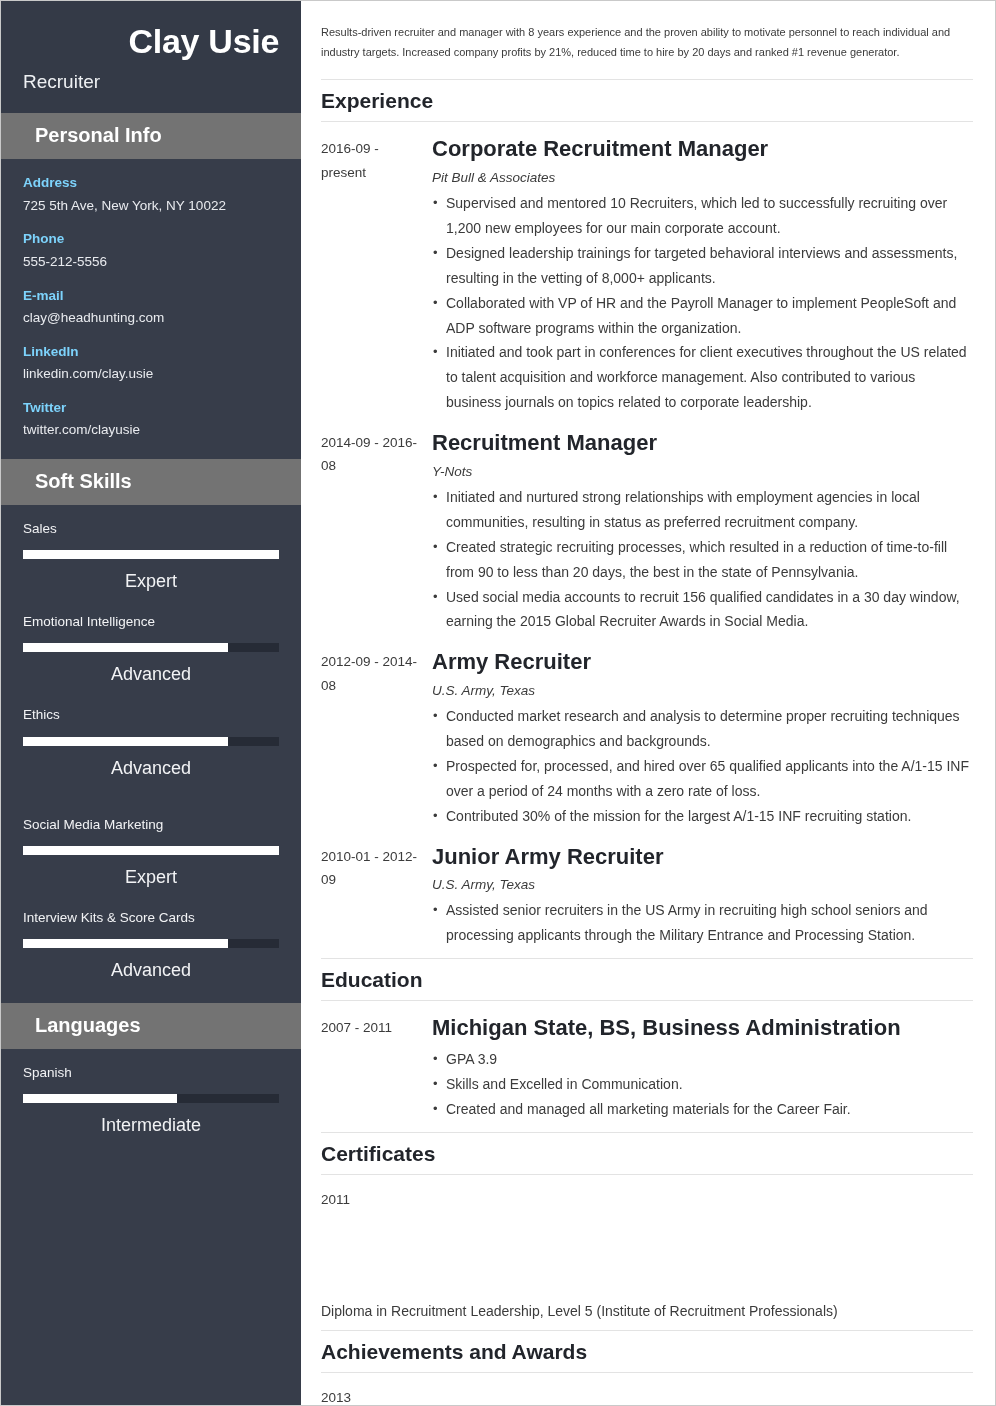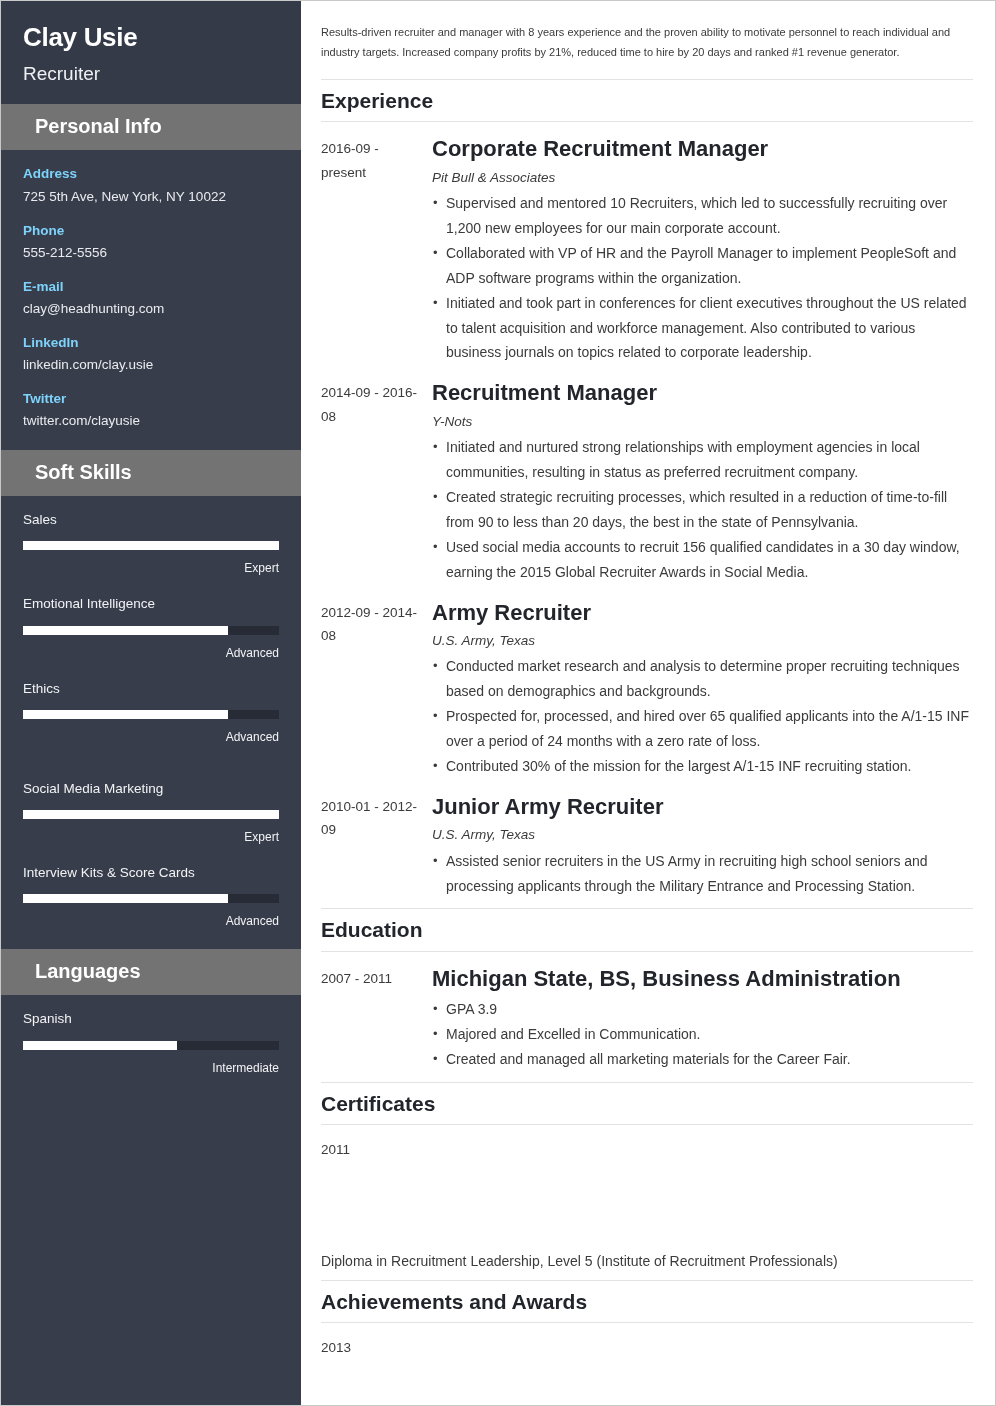--- a/index.html
+++ b/index.html
@@ -28,26 +28,27 @@
     flex: 0 0 300px;
     background: #373d4a;
     color: #ffffff;
     box-sizing: border-box;
   }
   .name-block {
     background: #343a47;
     padding: 22px 22px 20px 22px;
   }
   .cand-name {
-    font-size: 26px;
+    font-size: 34px;
     font-weight: bold;
     letter-spacing: -0.3px;
     line-height: 1.1;
-    margin: 0 0 12px 0;
+    margin: 0 0 12px 16px;
     color: #ffffff;
+    text-align: right;
   }
   .cand-role {
     font-size: 19px;
     font-weight: normal;
     color: #eef0f3;
     line-height: 1.1;
     margin: 0;
   }
   .sec-band {
     background: #737373;
@@ -92,23 +93,23 @@
     width: 100%;
     background: #262b36;
     position: relative;
     overflow: hidden;
   }
   .bar-fill {
     height: 100%;
     background: #ffffff;
   }
   .skill-level {
-    font-size: 12px;
+    font-size: 18px;
     color: #f2f3f5;
-    text-align: right;
+    text-align: center;
     line-height: 1.5;
     margin-top: 9px;
   }
 
   
   .main {
     flex: 1 1 auto;
     padding: 22px 22px 0 20px;
     box-sizing: border-box;
     background: #ffffff;
@@ -312,20 +313,21 @@
     <section class="sec-block">
       <div class="sec-head">Experience</div>
       <div id="experience-entries">
           <div class="entry">
             <div class="entry-date">2016-09 - present</div>
             <div class="entry-body">
               <div class="entry-title">Corporate Recruitment Manager</div>
               <div class="entry-sub">Pit Bull &amp; Associates</div>
               <ul class="bullets">
                 <li>Supervised and mentored 10 Recruiters, which led to successfully recruiting over 1,200 new employees for our main corporate account.</li>
+                <li>Designed leadership trainings for targeted behavioral interviews and assessments, resulting in the vetting of 8,000+ applicants.</li>
                 <li>Collaborated with VP of HR and the Payroll Manager to implement PeopleSoft and ADP software programs within the organization.</li>
                 <li>Initiated and took part in conferences for client executives throughout the US related to talent acquisition and workforce management. Also contributed to various business journals on topics related to corporate leadership.</li>
               </ul>
             </div>
           </div>
           <div class="entry">
             <div class="entry-date">2014-09 - 2016-08</div>
             <div class="entry-body">
               <div class="entry-title">Recruitment Manager</div>
               <div class="entry-sub">Y-Nots</div>
@@ -363,21 +365,21 @@
 
     <section class="sec-block">
       <div class="sec-head">Education</div>
       <div id="education-entries">
           <div class="entry">
             <div class="entry-date">2007 - 2011</div>
             <div class="entry-body">
               <div class="entry-title">Michigan State, BS, Business Administration</div>
               <ul class="bullets">
                 <li>GPA 3.9</li>
-                <li>Majored and Excelled in Communication.</li>
+                <li>Skills and Excelled in Communication.</li>
                 <li>Created and managed all marketing materials for the Career Fair.</li>
               </ul>
             </div>
           </div>
         </div>
     </section>
 
     <section class="sec-block">
       <div class="sec-head">Certificates</div>
       <div id="certificate-entries">

